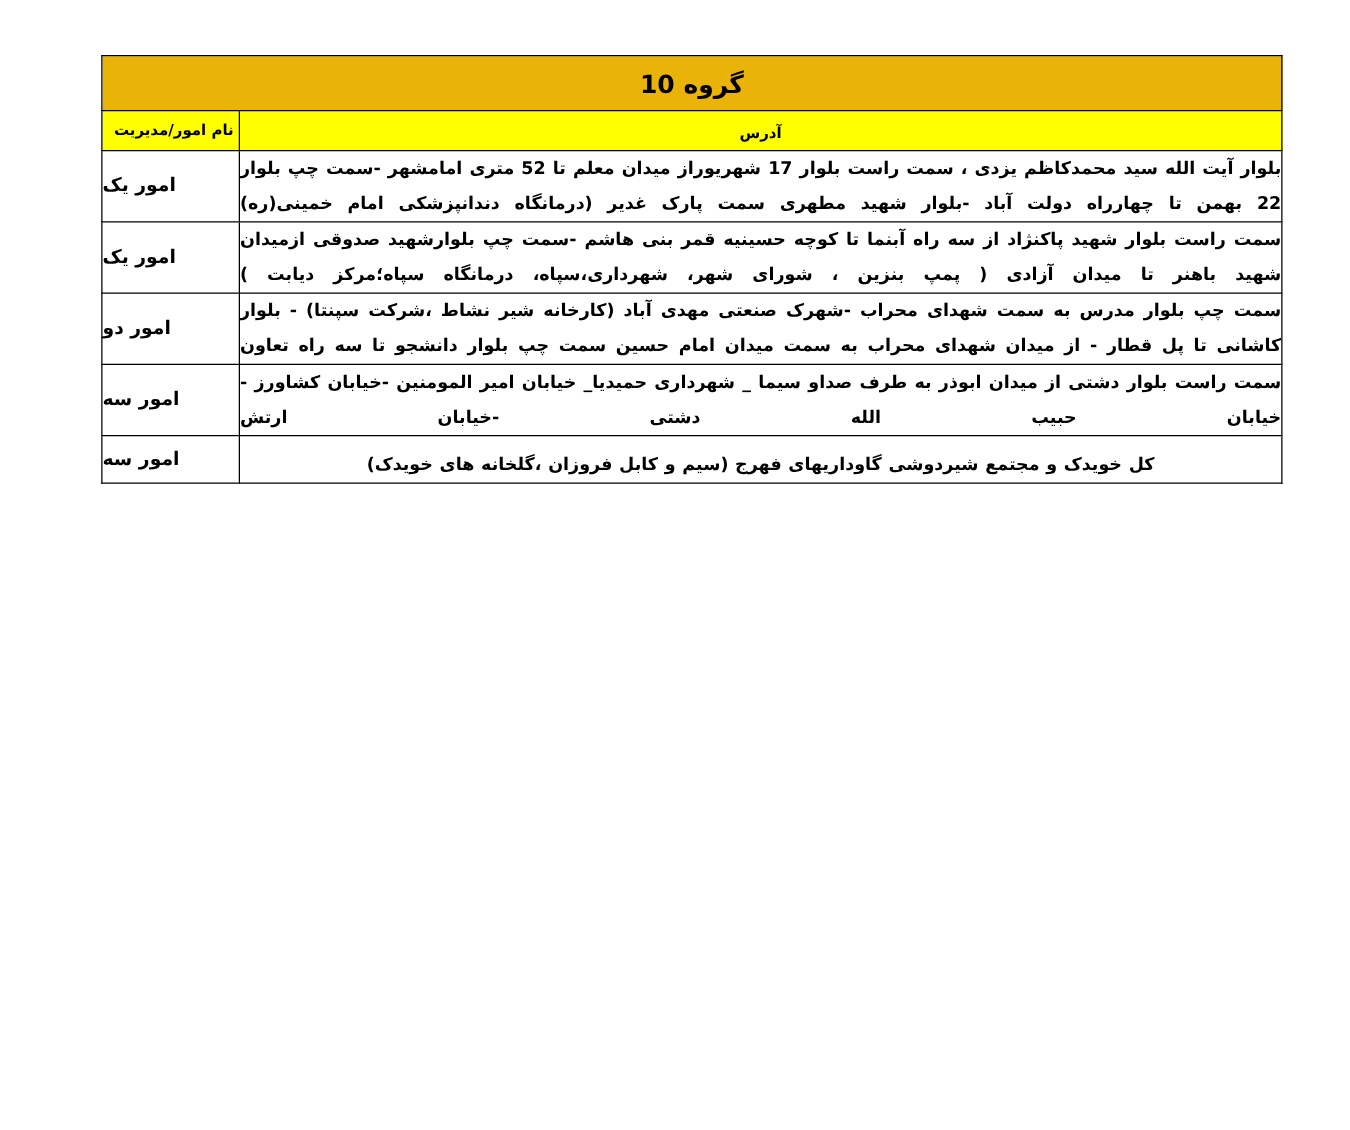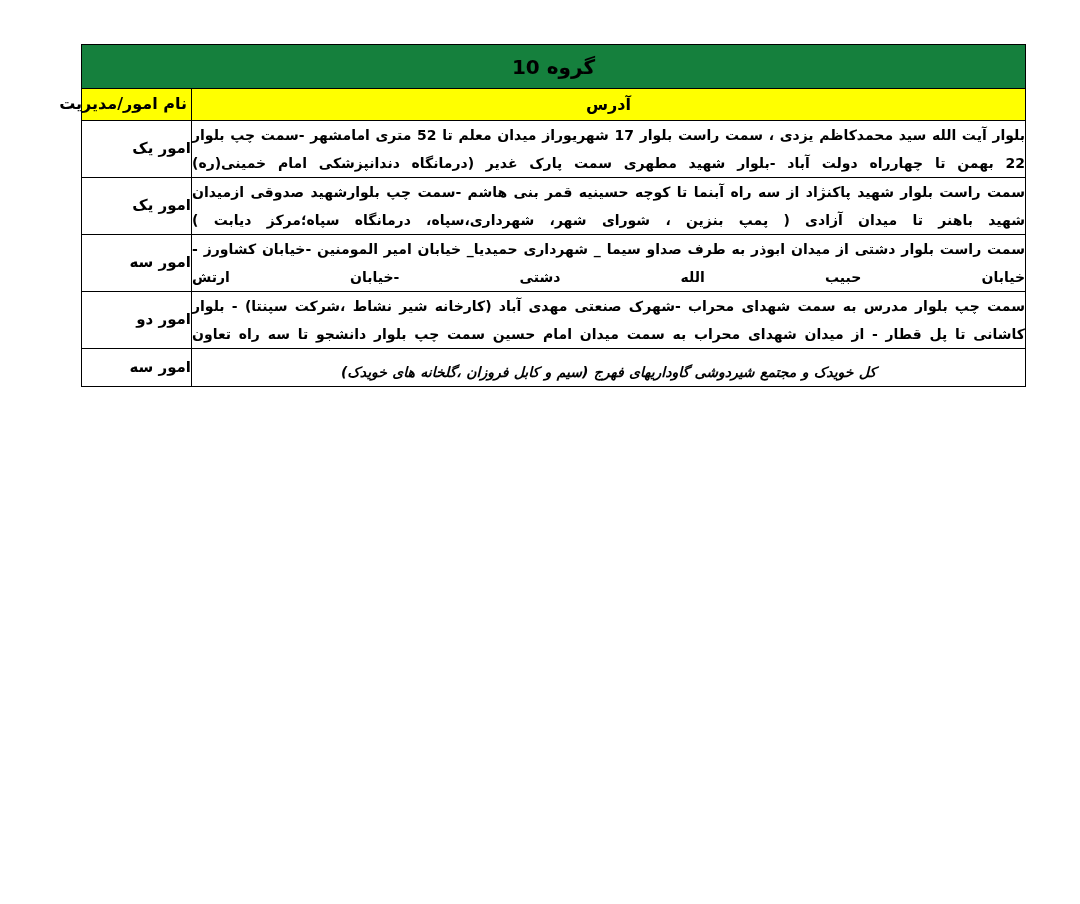--- a/index.html
+++ b/index.html
@@ -45,42 +45,42 @@
     vertical-align: middle;
     box-sizing: border-box;
   }
 
   
   col.col-manage { width: 110px; }
   col.col-addr   { width: 834px; }
 
   
   .title-row td {
-    background: #15803d;
+    background: #eab308;
     height: 44px;
     text-align: center;
     vertical-align: middle;
   }
   .title-text {
     font-size: 20px;
     font-weight: bold;
     letter-spacing: 0.2px;
     line-height: 1.1;
     display: inline-block;
   }
 
   
   .head-row td {
     background: #FFFF00;
     height: 32px;
     text-align: center;
     vertical-align: middle;
   }
   .head-text {
-    font-size: 16px;
+    font-size: 12px;
     font-weight: bold;
     line-height: 1.15;
     display: inline-block;
   }
   .head-row td.head-manage {
     text-align: right;
     padding-right: 4px;
   }
   .head-row td.head-manage .head-text {
     display: block;
@@ -96,24 +96,23 @@
     font-size: 14px;
     font-weight: bold;
     line-height: 2.0;
     word-spacing: 0.5px;
   }
   .addr-cell.single {
     text-align: center;
     text-align-last: center;
     padding-top: 9px;
     padding-bottom: 0;
-    font-style: italic;
   }
   .manage-cell {
-    text-align: right;
+    text-align: left;
     padding: 6px 6px 6px 4px;
     font-size: 15px;
     font-weight: bold;
     line-height: 1.3;
     white-space: nowrap;
   }
   .manage-cell span { display: block; }
 </style>
 </head>
 <body>
@@ -158,33 +157,33 @@
             <span>سمت راست بلوار شهید پاکنژاد از سه راه آبنما تا کوچه حسینیه قمر بنی هاشم -سمت چپ بلوارشهید صدوقی ازمیدان شهید باهنر تا میدان آزادی ( پمپ بنزین ، شورای شهر، شهرداری،سپاه، درمانگاه سپاه؛مرکز دیابت )</span>
           </td>
           <td class="manage-cell">
             <span>امور یک</span>
           </td>
         </tr>
 
 
         <tr>
           <td class="addr-cell">
-            <span>سمت راست بلوار دشتی از میدان ابوذر به طرف صداو سیما _ شهرداری حمیدیا_ خیابان امیر المومنین -خیابان کشاورز - خیابان حبیب الله دشتی -خیابان ارتش</span>
+            <span>سمت چپ بلوار مدرس به سمت شهدای محراب -شهرک صنعتی مهدی آباد (کارخانه شیر نشاط ،شرکت سپنتا) - بلوار کاشانی تا پل قطار - از میدان شهدای محراب به سمت میدان امام حسین سمت چپ بلوار دانشجو تا سه راه تعاون</span>
           </td>
           <td class="manage-cell">
-            <span>امور سه</span>
+            <span>امور دو</span>
           </td>
         </tr>
 
         <tr>
           <td class="addr-cell">
-            <span>سمت چپ بلوار مدرس به سمت شهدای محراب -شهرک صنعتی مهدی آباد (کارخانه شیر نشاط ،شرکت سپنتا) - بلوار کاشانی تا پل قطار - از میدان شهدای محراب به سمت میدان امام حسین سمت چپ بلوار دانشجو تا سه راه تعاون</span>
+            <span>سمت راست بلوار دشتی از میدان ابوذر به طرف صداو سیما _ شهرداری حمیدیا_ خیابان امیر المومنین -خیابان کشاورز - خیابان حبیب الله دشتی -خیابان ارتش</span>
           </td>
           <td class="manage-cell">
-            <span>امور دو</span>
+            <span>امور سه</span>
           </td>
         </tr>
 
         <tr>
           <td class="addr-cell single">
             <span>کل خویدک و مجتمع شیردوشی گاوداریهای فهرج (سیم و کابل فروزان ،گلخانه های خویدک)</span>
           </td>
           <td class="manage-cell">
             <span>امور سه</span>
           </td>

